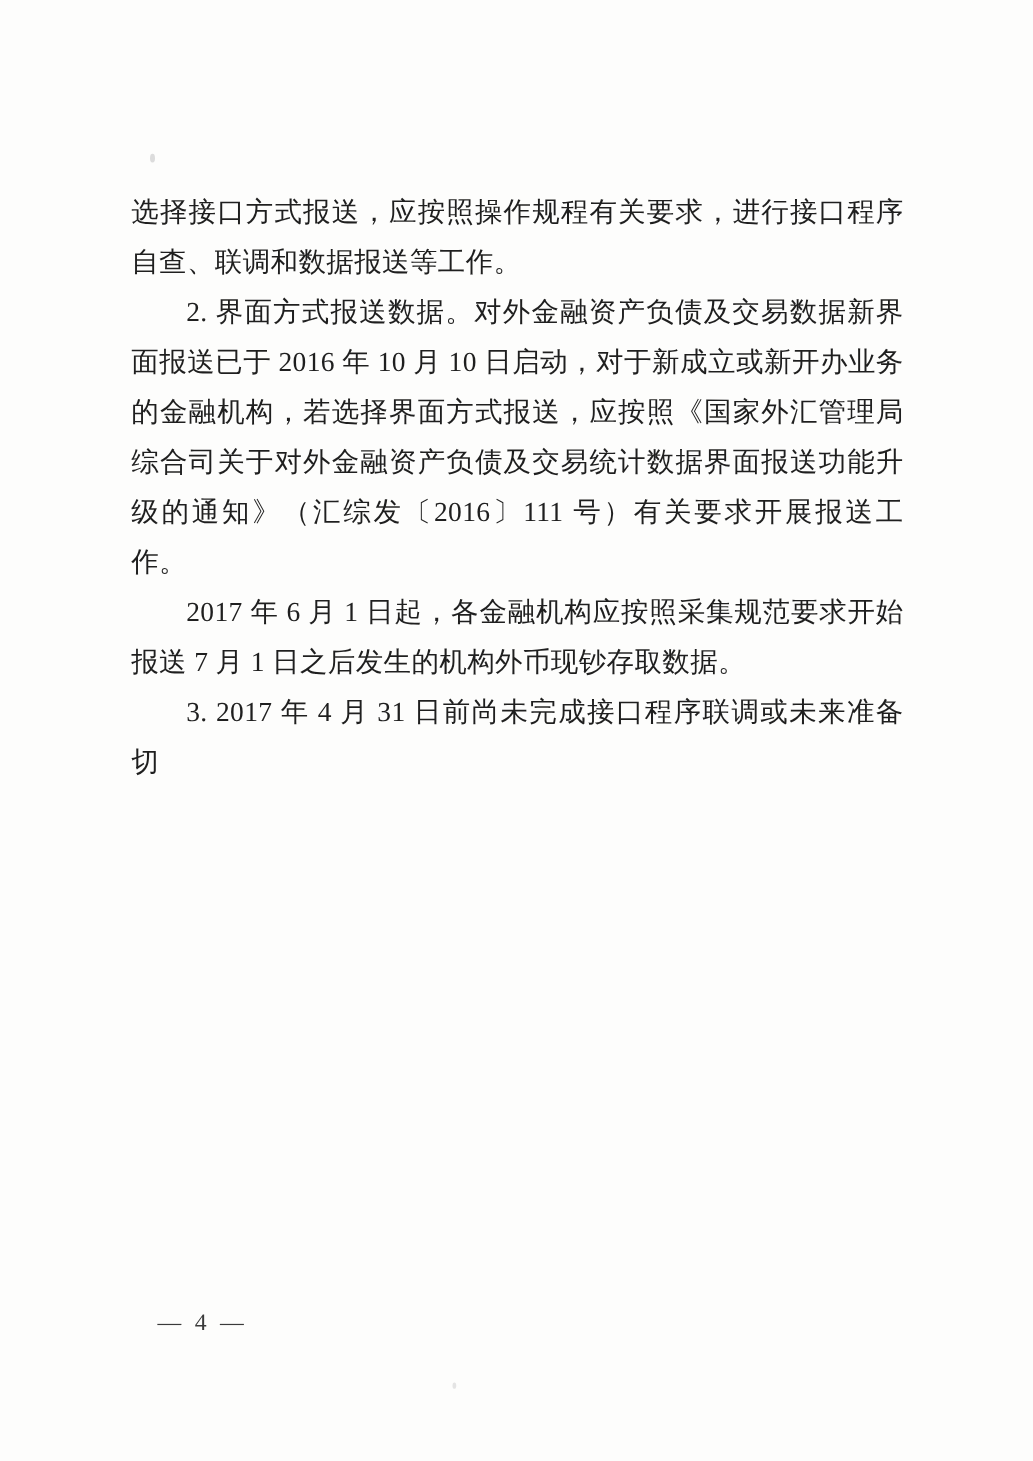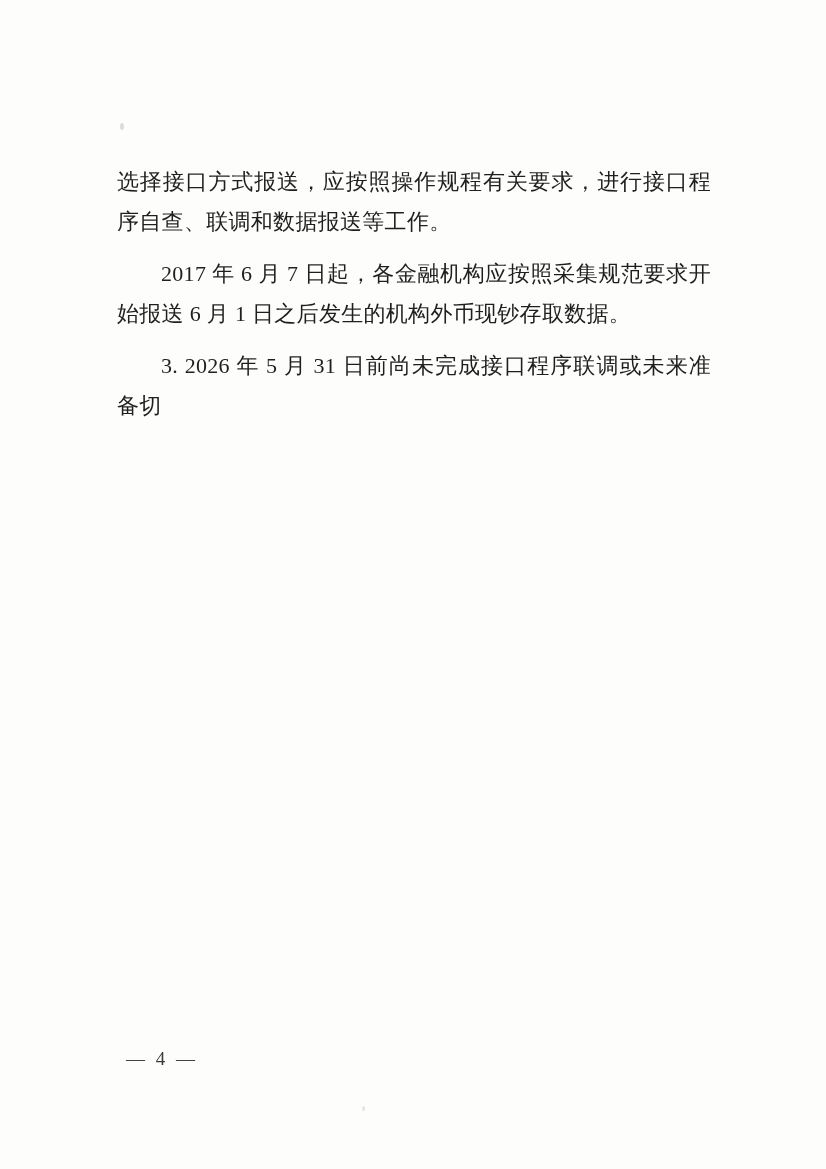--- a/index.html
+++ b/index.html
@@ -21,21 +21,21 @@
     top: 150px;
     width: 618px;
     color: #1f1f1f;
     font-size: 22px;
     line-height: 40px;
     text-align: justify;
     text-justify: inter-character;
     letter-spacing: 0.3px;
   }
   .para {
-    margin: 12px;
+    margin: 0;
   }
   .para.indent {
     text-indent: 2em;
   }
   .footer-page-number {
     position: absolute;
     left: 126px;
     top: 1048px;
     font-size: 19px;
     color: #3a3a3a;
@@ -62,21 +62,22 @@
 </style>
 </head>
 <body>
 
 <div class="page">
 
   <span class="scan-artifact a1"></span>
 
   <div class="body-text">
     <p class="para">选择接口方式报送，应按照操作规程有关要求，进行接口程序自查、联调和数据报送等工作。</p>
-    <p class="para indent">2017 年 6 月 7 日起，各金融机构应按照采集规范要求开始报送 6 月 1 日之后发生的机构外币现钞存取数据。</p>
-    <p class="para indent">3. 2026 年 5 月 31 日前尚未完成接口程序联调或未来准备切</p>
+    <p class="para indent">2. 界面方式报送数据。对外金融资产负债及交易数据新界面报送已于 2016 年 10 月 10 日启动，对于新成立或新开办业务的金融机构，若选择界面方式报送，应按照《国家外汇管理局综合司关于对外金融资产负债及交易统计数据界面报送功能升级的通知》（汇综发〔2016〕111 号）有关要求开展报送工作。</p>
+    <p class="para indent">2017 年 6 月 1 日起，各金融机构应按照采集规范要求开始报送 7 月 1 日之后发生的机构外币现钞存取数据。</p>
+    <p class="para indent">3. 2017 年 4 月 31 日前尚未完成接口程序联调或未来准备切</p>
   </div>
 
   <div class="footer-page-number">— 4 —</div>
 
   <span class="scan-artifact a2"></span>
 
 </div>
 
 </body></html>

